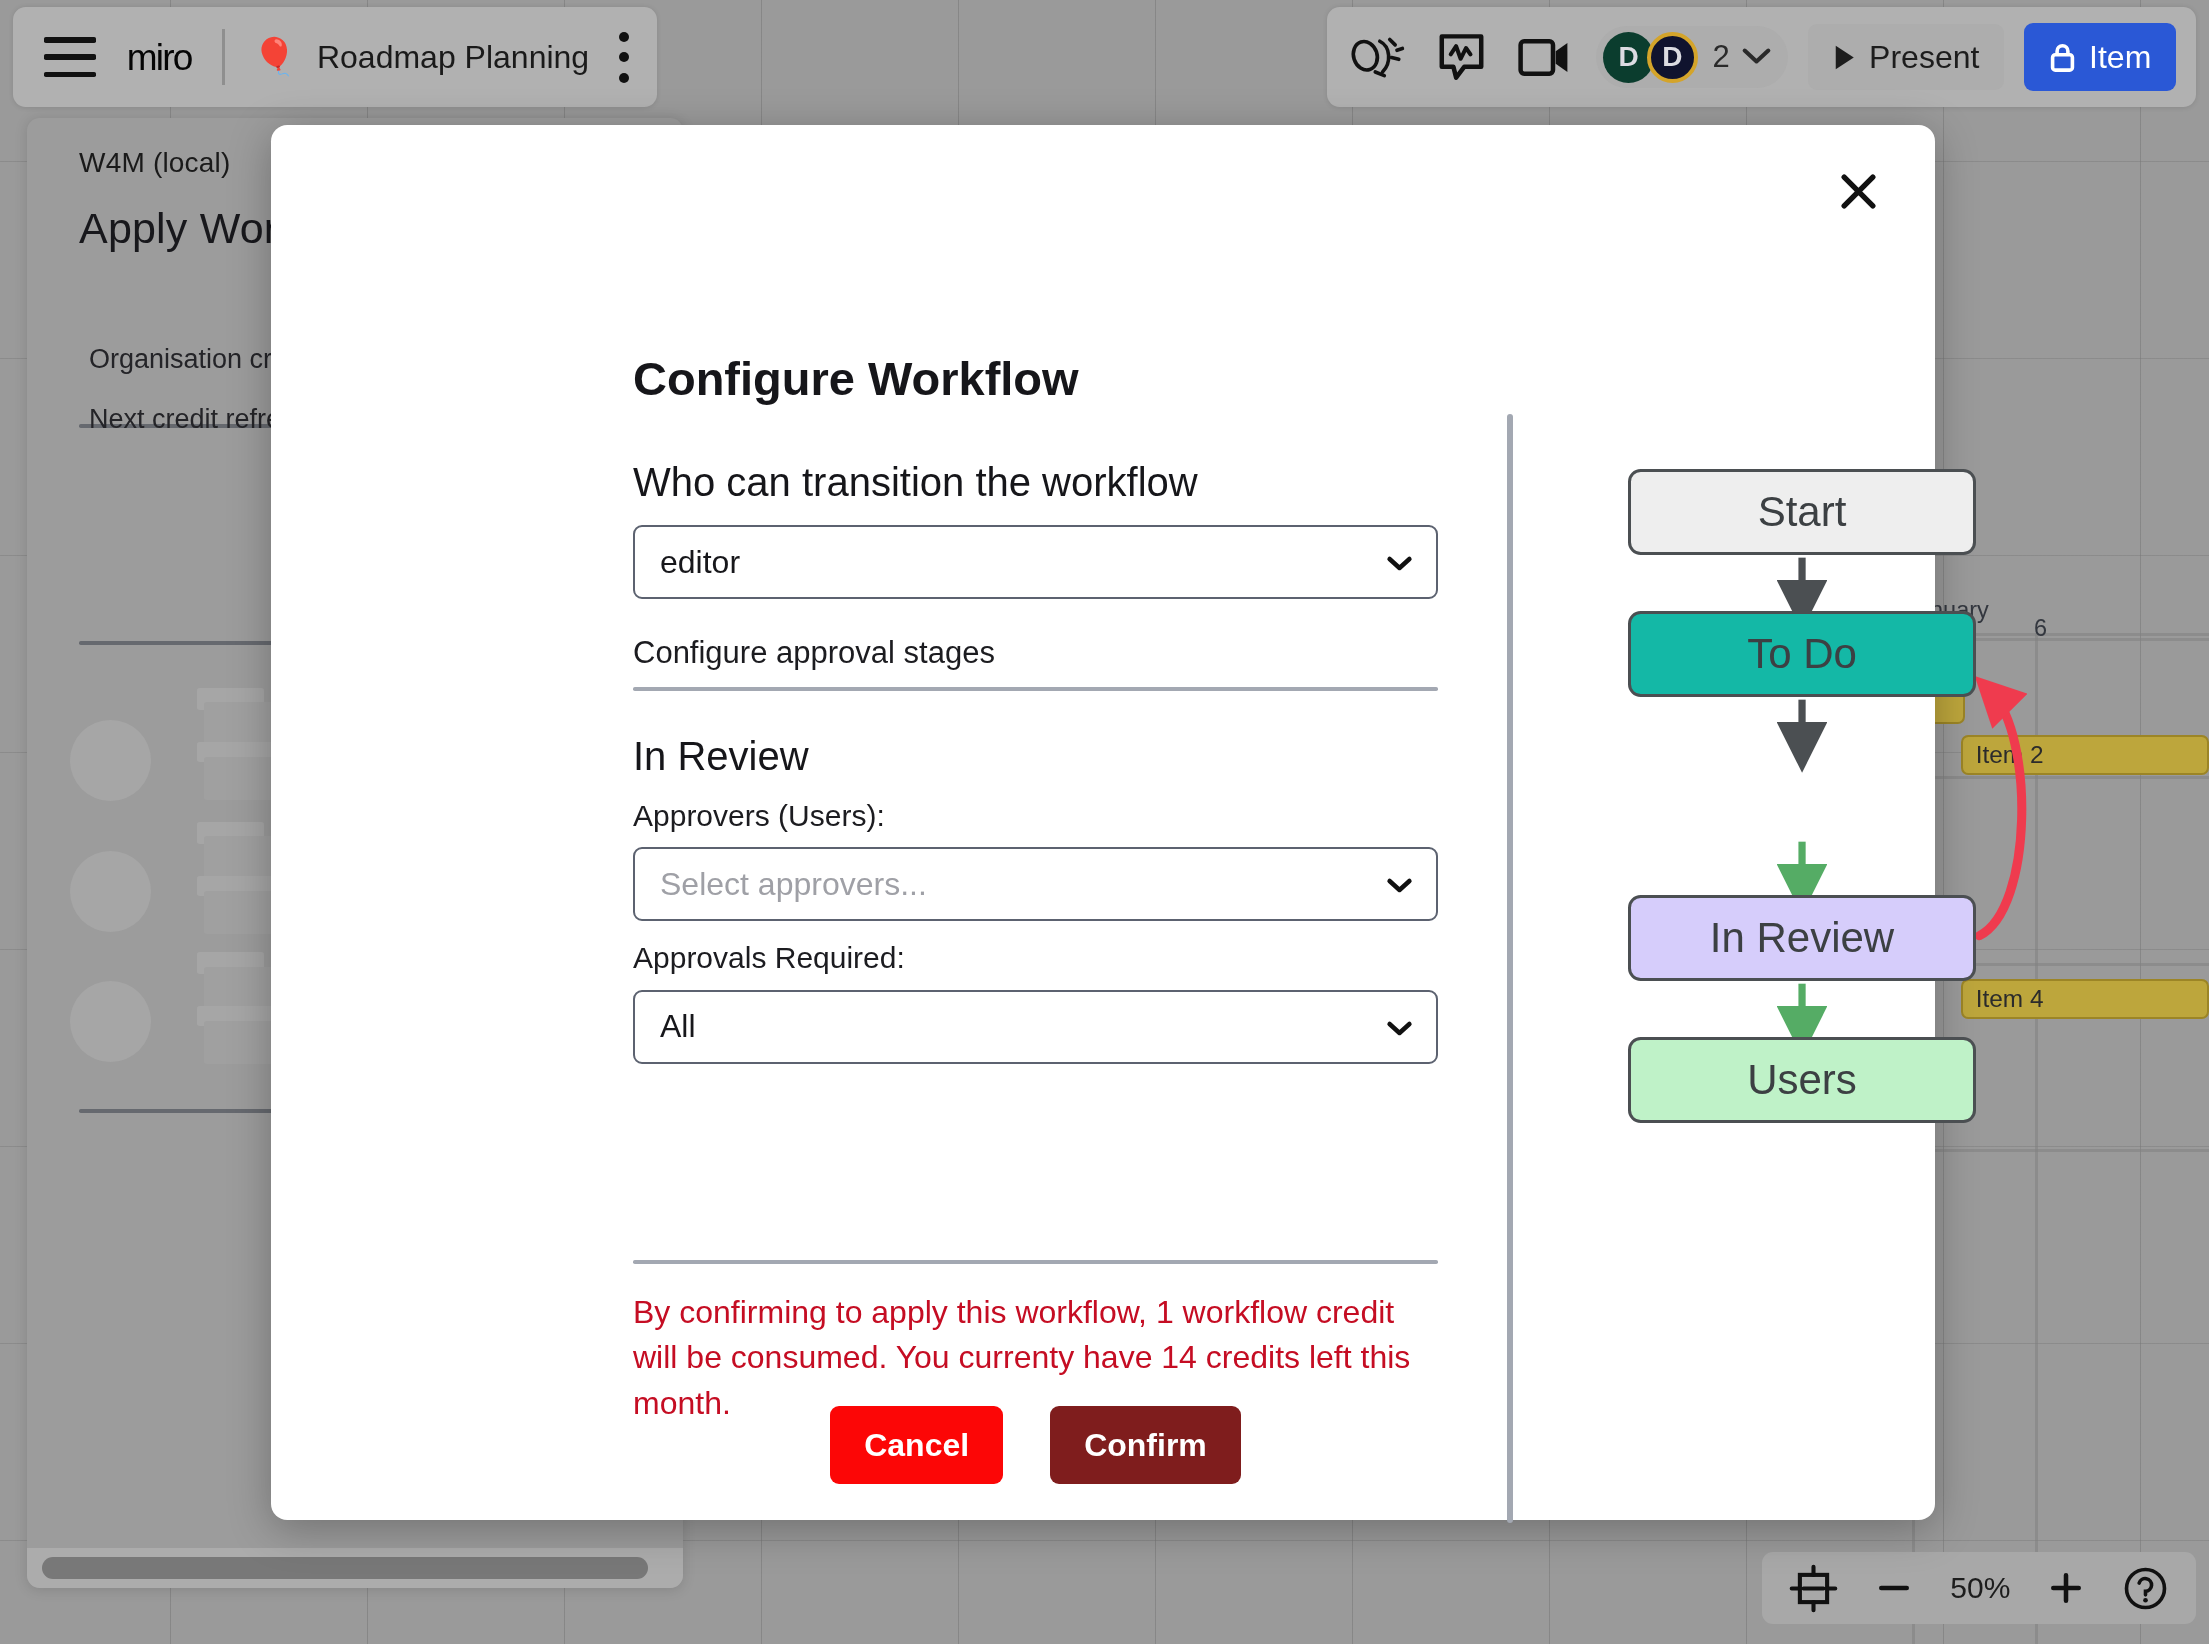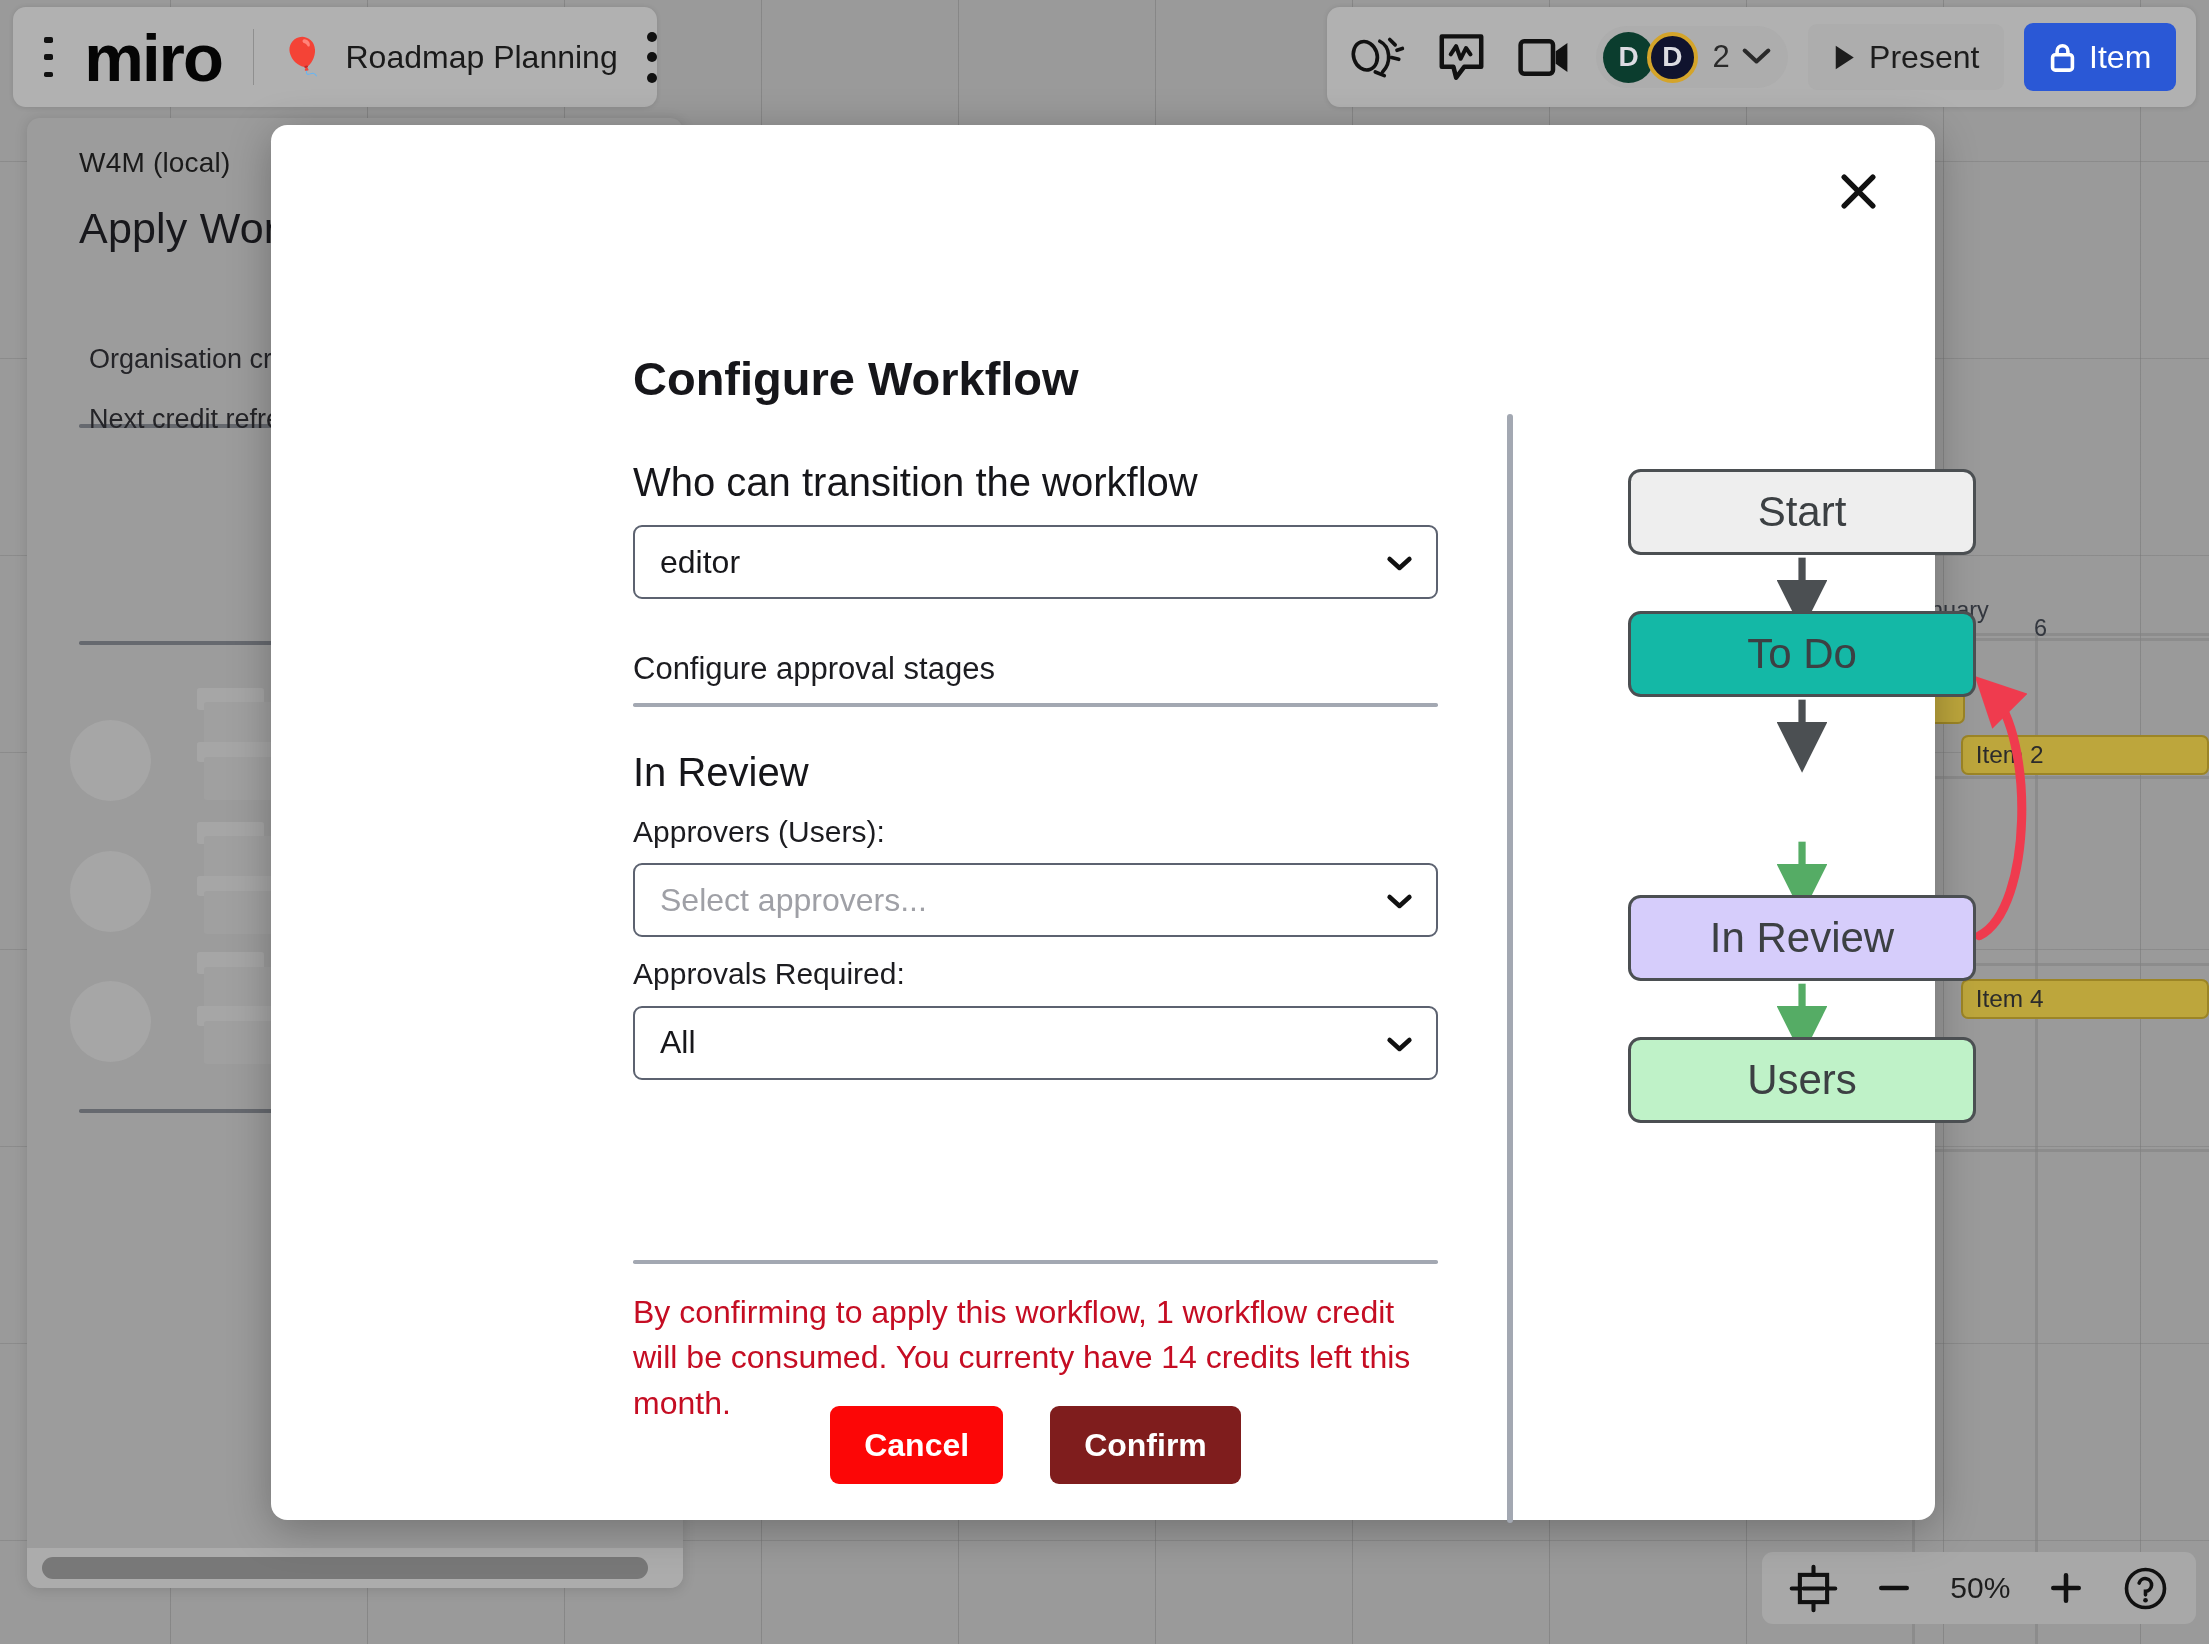--- a/index.html
+++ b/index.html
@@ -48,21 +48,21 @@
 
   
   #topbar-left {
     position:absolute; left:12.7px; top:7.2px; width:644px; height:100px;
     background:#b1b1b1; border-radius:12.7px;
     display:flex; align-items:center; gap:0;
     box-shadow:0 0.9px 5.4px rgba(0,0,0,.1);
   }
   #hamburger { width:52px; height:40px; margin-left:31px; display:flex; flex-direction:column; justify-content:space-between; cursor:pointer;}
   #hamburger i { display:block; height:5.4px; background:#111; border-radius:1.8px;}
-  #miro-logo { margin-left:31px; font-size:67px; font-weight:700; color:#050505; letter-spacing:-1.8px; line-height:1; font-family:"Liberation Sans", sans-serif;}
+  #miro-logo { margin-left:31px; font-size:37px; font-weight:400; color:#050505; letter-spacing:-1.8px; line-height:1; font-family:"Liberation Sans", sans-serif;}
   #tb-divider { width:2.7px; height:56px; background:#8f8f8f; margin-left:31px;}
   #board-icon { margin-left:27px; font-size:36px; line-height:1;}
   #board-name { margin-left:20px; font-size:32px; color:#1a1a1a; white-space:nowrap;}
   #board-menu { margin-left:29px; width:11px; height:51px; display:flex; flex-direction:column; justify-content:space-between; align-items:center; cursor:pointer;}
   #board-menu i { width:10px; height:10px; border-radius:50%; background:#111; display:block;}
 
   
   #topbar-right {
     position:absolute; right:12.7px; top:7.2px; height:100px;
     background:#b1b1b1; border-radius:12.7px;
@@ -108,21 +108,21 @@
   #form-col { position:absolute; left:362px; top:335px; width:805px; }
   .f-label-lg { font-size:40px; color:#16161a; margin-bottom:20px;}
   .select-box {
     position:relative; width:805px; height:74px;
     border:2.7px solid #5c6270; border-radius:9px;
     background:#fff; display:flex; align-items:center; padding:0 25px;
     font-size:32px; color:#17171b; cursor:pointer;
   }
   .select-box.placeholder { color:#9fa0a6; }
   .select-box .chev { position:absolute; right:23.5px; top:50%; transform:translateY(-50%);}
-  .section-head { margin-top:52px; font-size:31px; color:#1c1c20; padding-bottom:16.3px; }
+  .section-head { margin-top:36px; font-size:31px; color:#1c1c20; padding-bottom:16.3px; }
   .section-rule { width:805px; height:3.6px; background:#a3a8b2; border-radius:1.8px;}
   .stage-name { margin-top:43px; font-size:40px; color:#16161a; }
   .f-label-sm { margin-top:20px; font-size:30px; color:#1c1c20; margin-bottom:14.5px;}
   #bottom-rule { position:absolute; left:362px; top:1135px; width:805px; height:3.6px; background:#a3a8b2; border-radius:1.8px;}
   #warn-text {
     position:absolute; left:362px; top:1165px; width:805px;
     font-size:32px; line-height:1.42; color:#c50d23;
   }
   #modal-actions { position:absolute; left:362px; top:1281px; width:805px; display:flex; justify-content:center; gap:47px;}
   .btn { border:none; border-radius:9px; padding:0 34px; height:78px; font-size:32px; font-weight:600; color:#fff; cursor:pointer; font-family:"Liberation Sans", sans-serif;}

